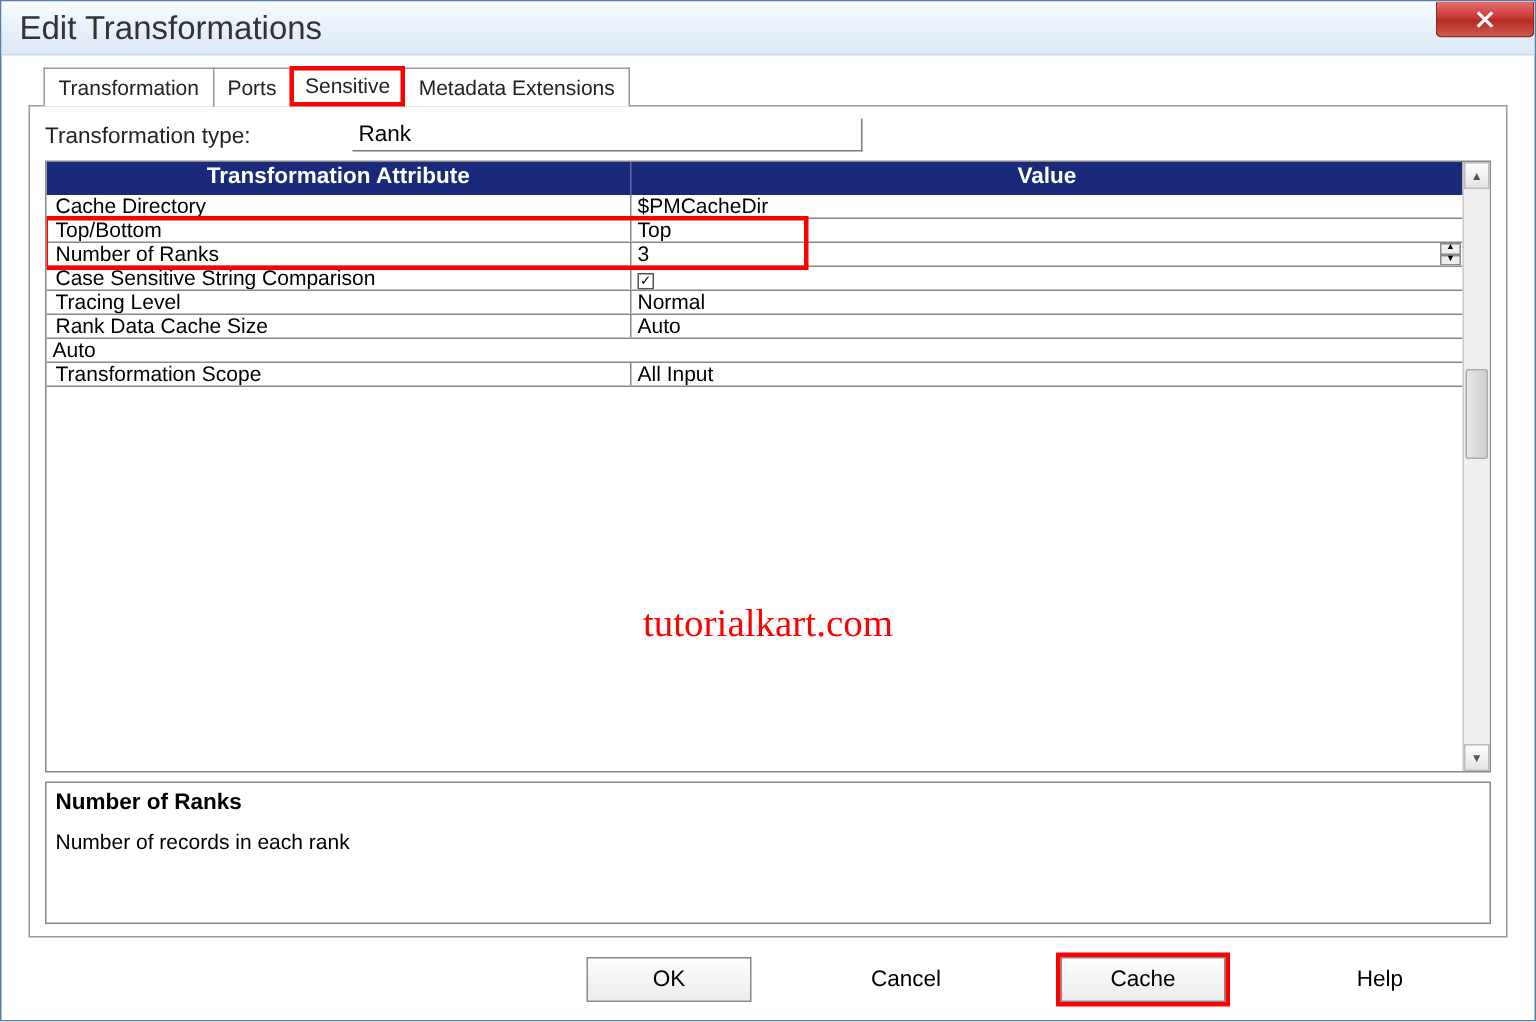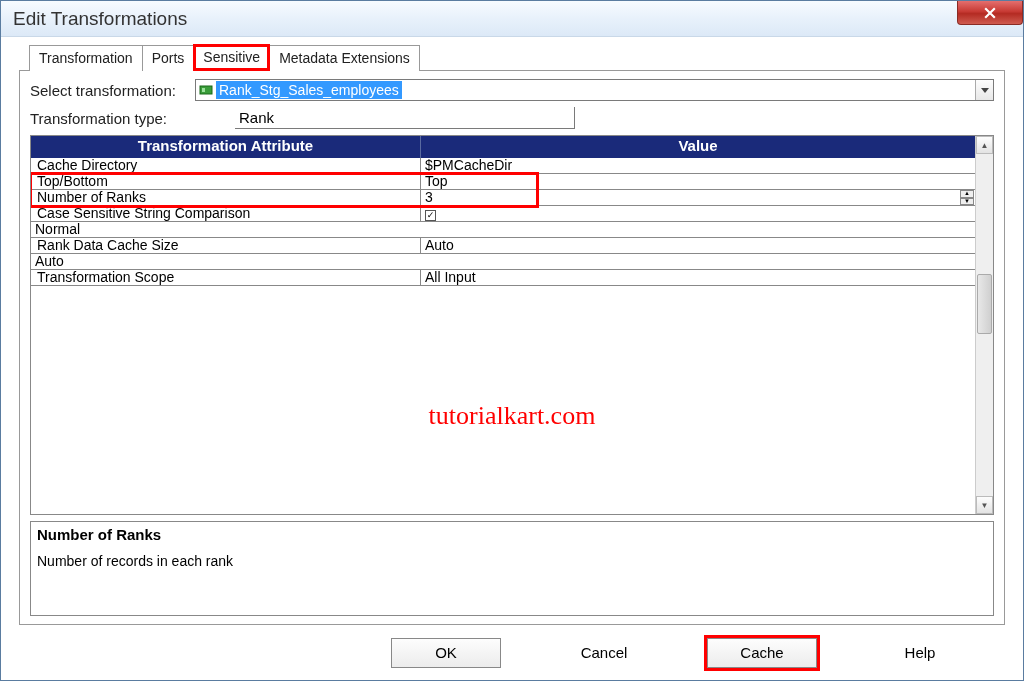--- a/index.html
+++ b/index.html
@@ -26,21 +26,21 @@
   .titlebar {
     height: 36px;
     background: linear-gradient(to bottom, #f7fbff 0%, #e8f1fb 50%, #dce9f7 100%);
     display: flex;
     align-items: center;
     padding-left: 12px;
     border-bottom: 1px solid #c9d8e8;
     position: relative;
   }
   .titlebar-title {
-    font-size: 19px;
+    font-size: 22px;
     color: #333;
   }
   .close-btn {
     position: absolute;
     right: 0;
     top: 0;
     width: 66px;
     height: 24px;
     background: linear-gradient(to bottom, #e46f6e 0%, #c83b35 45%, #b42b23 55%, #cf5b4f 100%);
     border: 1px solid #8a2b24;
@@ -324,35 +324,20 @@
 
     <div class="tabs">
       <div class="tab">Transformation</div>
       <div class="tab">Ports</div>
       <div class="tab active highlighted">Sensitive</div>
       <div class="tab">Metadata Extensions</div>
     </div>
 
     <div class="tab-body">
 
-      <div class="field-row">
-        <span class="field-label">Select transformation:</span>
-        <div class="select-transform">
-          <svg class="select-icon" viewBox="0 0 14 14">
-            <rect x="1" y="3" width="12" height="8" fill="#3a9d3a" stroke="#1a6a1a"></rect>
-            <rect x="3" y="5" width="3" height="4" fill="#9be09b"></rect>
-          </svg>
-          <span class="select-text">Rank_Stg_Sales_employees</span>
-          <div class="select-arrow">
-            <svg width="8" height="5" viewBox="0 0 8 5">
-                <path d="M0 0 L8 0 L4 5 Z" fill="#444"></path>
-              </svg>
-          </div>
-        </div>
-      </div>
 
       <div class="type-row">
         <span class="field-label">Transformation type:</span>
         <input class="type-input" readonly="" value="Rank" style="">
       </div>
 
       <div class="grid-wrapper">
         <div class="grid">
           <div class="grid-header">
             <div class="gh-attr">Transformation Attribute</div>
@@ -376,20 +361,21 @@
                   <div>▲</div>
                   <div>▼</div>
                 </div>
               </div>
             </div>
             <div class="grid-row">
               <div class="gr-attr">Case Sensitive String Comparison</div>
               <div class="gr-val"><span class="checkbox-mark">✓</span></div>
             </div>
             <div class="grid-row">
+              <div class="gr-attr">Tracing Level</div>
               <div class="gr-val">Normal</div>
             </div>
             <div class="grid-row">
               <div class="gr-attr">Rank Data Cache Size</div>
               <div class="gr-val">Auto</div>
             </div>
             <div class="grid-row">
               <div class="gr-val">Auto</div>
             </div>
             <div class="grid-row">

